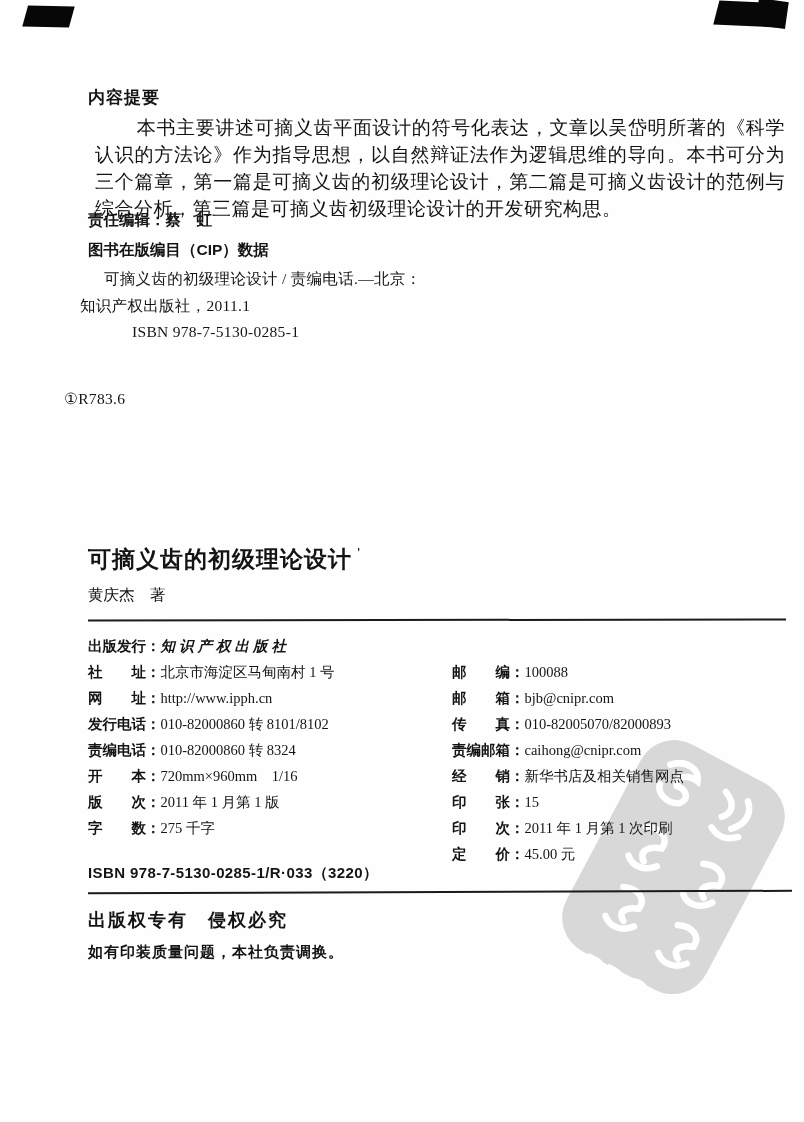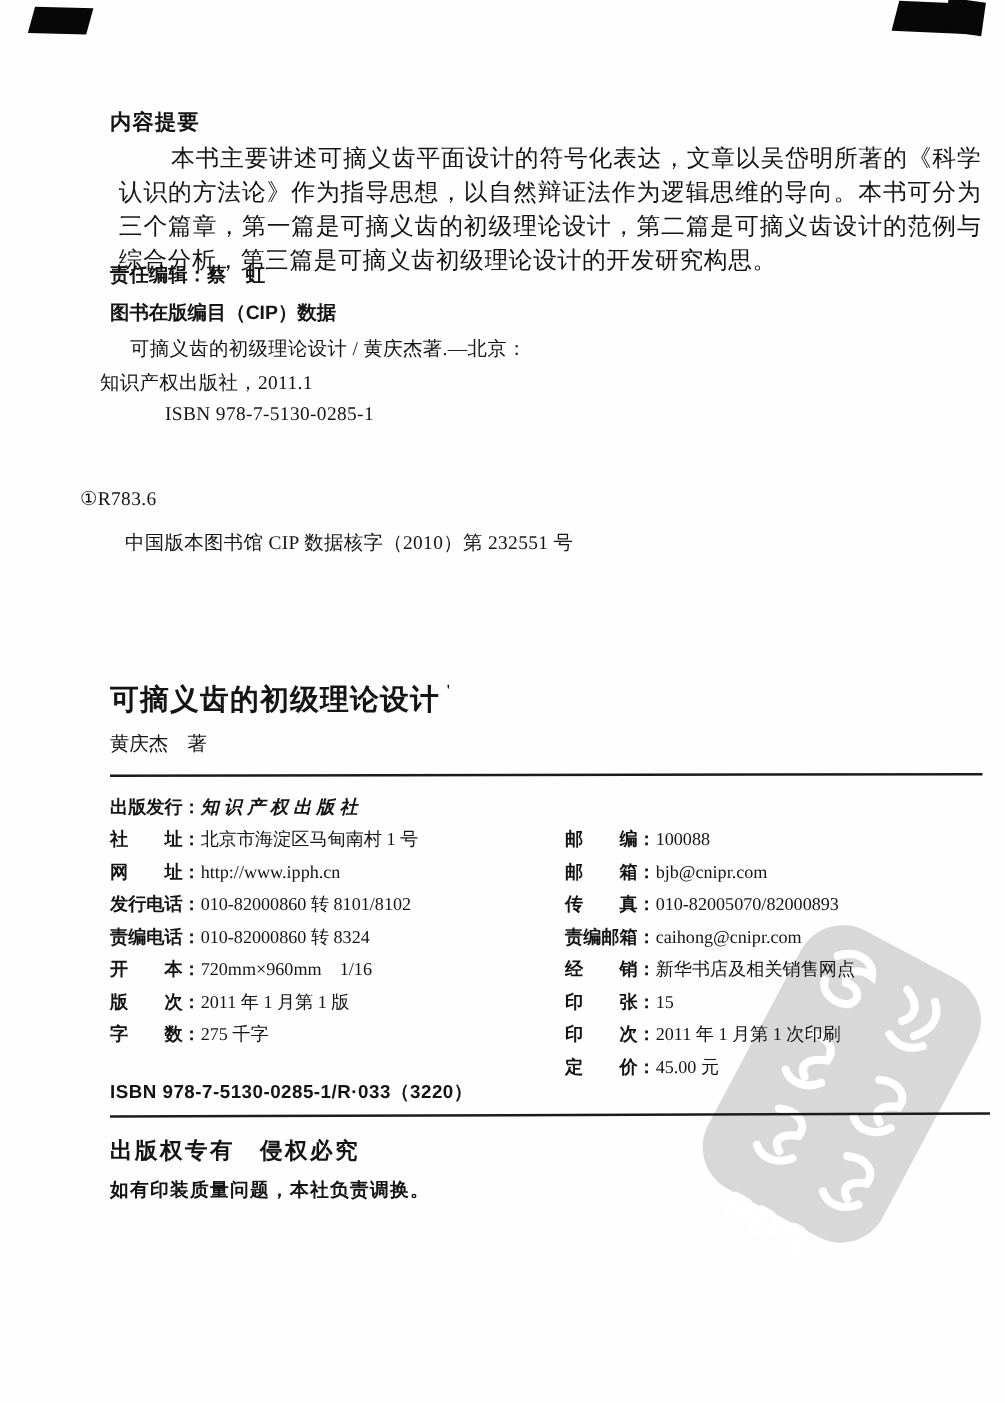--- a/index.html
+++ b/index.html
@@ -70,25 +70,24 @@
   </svg>
 
   <div class="abs hei summary-heading">内容提要</div>
   <div class="abs summary-body">本书主要讲述可摘义齿平面设计的符号化表达，文章以吴岱明所著的《科学认识的方法论》作为指导思想，以自然辩证法作为逻辑思维的导向。本书可分为三个篇章，第一篇是可摘义齿的初级理论设计，第二篇是可摘义齿设计的范例与综合分析，第三篇是可摘义齿初级理论设计的开发研究构思。</div>
 
   <div class="abs hei editor-line">
     <span>责任编辑：</span><span>蔡　虹</span>
   </div>
 
   <div class="abs hei cip-heading">图书在版编目（CIP）数据</div>
-  <div class="abs cip-line" style="left:104px; top:269px;">可摘义齿的初级理论设计 / 黄庆杰著.—北京：</div>
+  <div class="abs cip-line" style="left:104px; top:269px;">可摘义齿的初级理论设计 / 责编电话.—北京：</div>
   <div class="abs cip-line" style="left:80px; top:296px;">知识产权出版社，2011.1</div>
   <div class="abs cip-line" style="left:104px; top:323px;margin-left:28px;">ISBN 978-7-5130-0285-1</div>
   <div class="abs cip-line" style="left:64px; top:390px;">①R783.6</div>
-  <div class="abs cip-line" style="left:100px; top:424px;">中国版本图书馆 CIP 数据核字（2010）第 232551 号</div>
 
   <div class="abs hei book-title">
     <span>可摘义齿的初级理论设计</span><span class="title-tick">＇</span>
   </div>
   <div class="abs book-author">黄庆杰　著</div>
 
   <div class="rule rule1"></div>
 
   <div class="col-block" style="left:88px; top:633px;">
     <div class="col-row"><span class="lbl">出版发行：</span><span class="val val-script">知识产权出版社</span></div>

